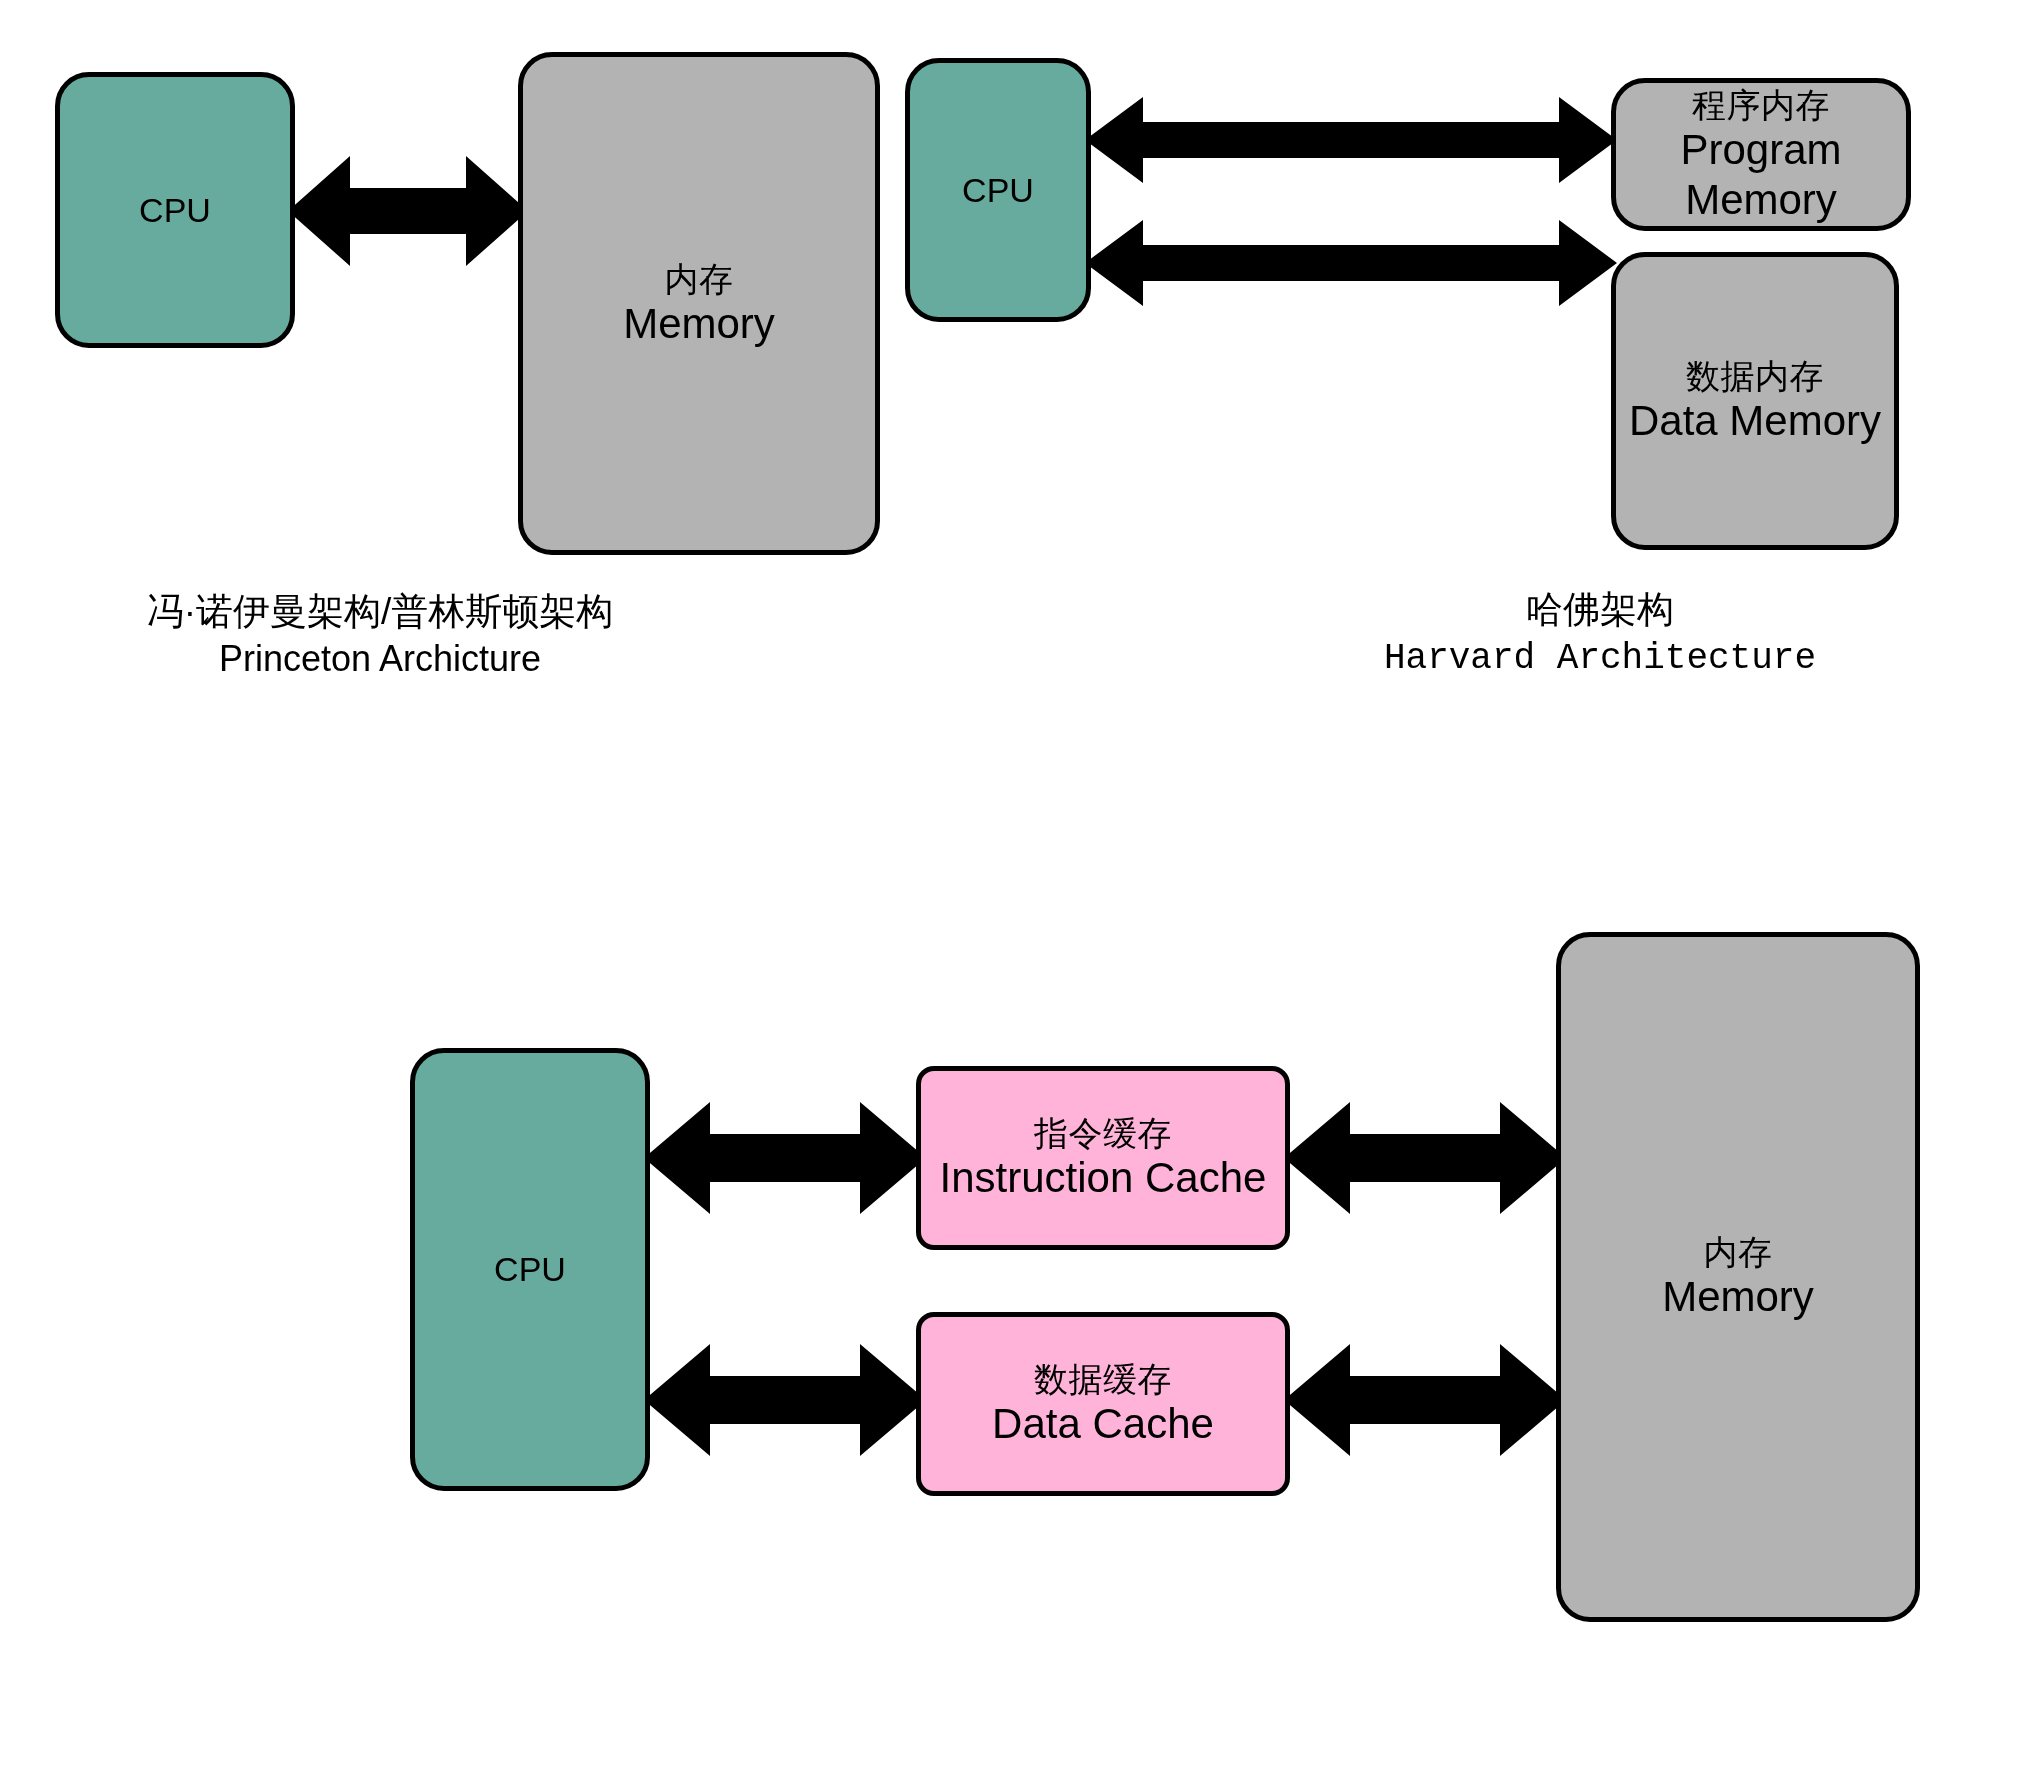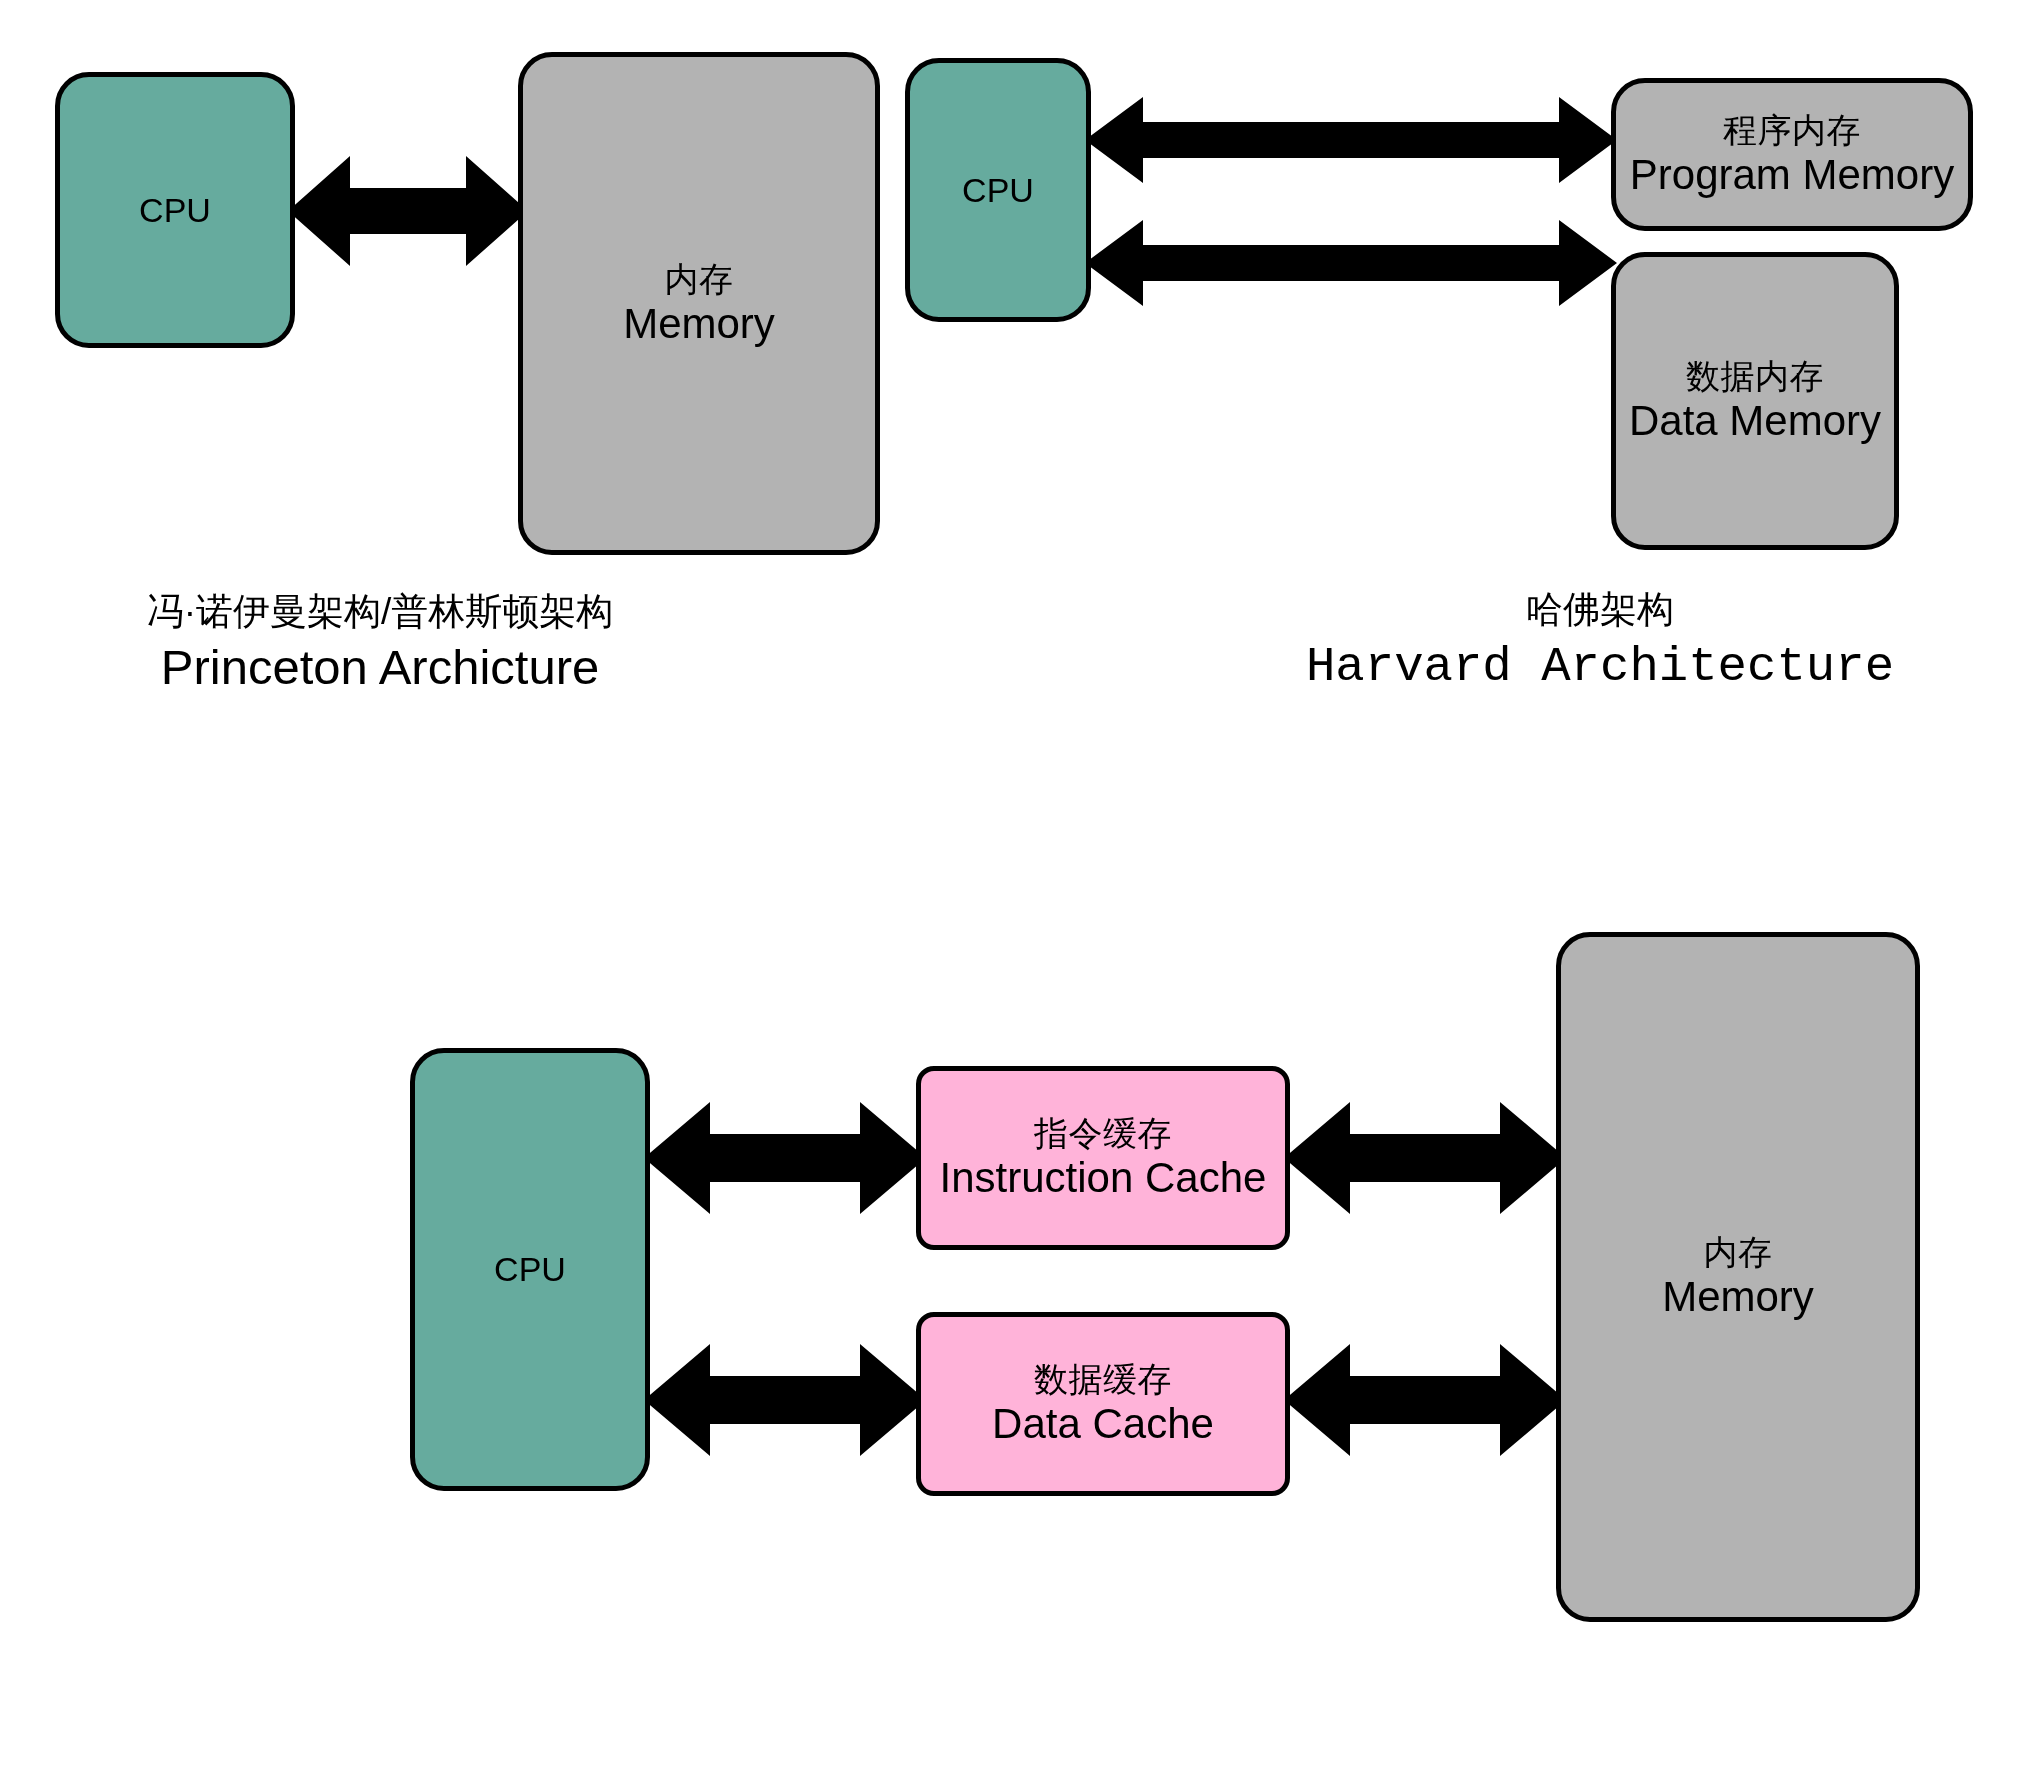--- a/index.html
+++ b/index.html
@@ -64,31 +64,31 @@
   .arrow svg { display: block; }
 
   
   .caption {
     position: absolute;
     text-align: center;
     line-height: 1.30;
     z-index: 4;
   }
   .caption .cn { display: block; font-size: 37px; }
-  .caption .en { display: block; font-size: 49px; }
+  .caption .en { display: block; font-size: 36px; }
 
   
   #p1-cpu      { left: 55px;  top: 72px;   width: 240px; height: 276px; }
   #p1-mem      { left: 518px; top: 52px;   width: 362px; height: 503px; }
   #p1-arrow    { left: 288px; top: 136px;  width: 240px; height: 150px; }
   #p1-caption  { left: 30px;  top: 588px;  width: 700px; }
 
   
   #p2-cpu      { left: 905px;  top: 58px;  width: 186px; height: 264px; }
-  #p2-pmem     { left: 1611px; top: 78px;  width: 362px; height: 153px; }
+  #p2-pmem     { left: 1611px; top: 78px;  width: 300px; height: 153px; }
   #p2-dmem     { left: 1611px; top: 252px; width: 288px; height: 298px; }
   #p2-arrow-1  { left: 1085px; top: 85px;  width: 532px; height: 110px; }
   #p2-arrow-2  { left: 1085px; top: 208px; width: 532px; height: 110px; }
   #p2-caption  { left: 1300px; top: 588px; width: 600px; font-family: Liberation Mono, monospace; }
 
   
   #p3-cpu      { left: 410px;  top: 1048px; width: 240px; height: 443px; }
   #p3-icache   { left: 916px;  top: 1066px; width: 374px; height: 184px; }
   #p3-dcache   { left: 916px;  top: 1312px; width: 374px; height: 184px; }
   #p3-mem      { left: 1556px; top: 932px;  width: 364px; height: 690px; }

